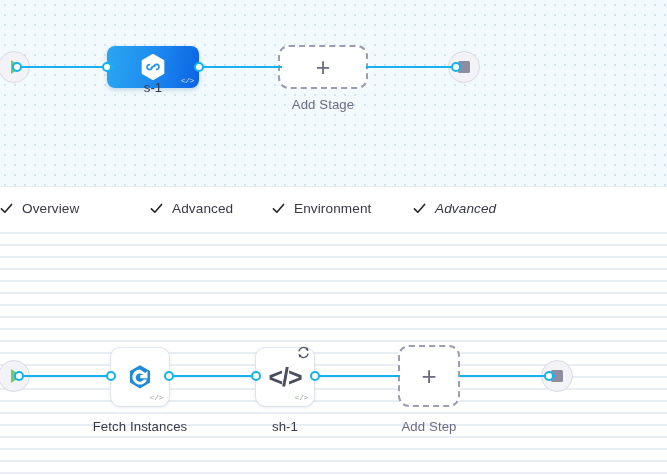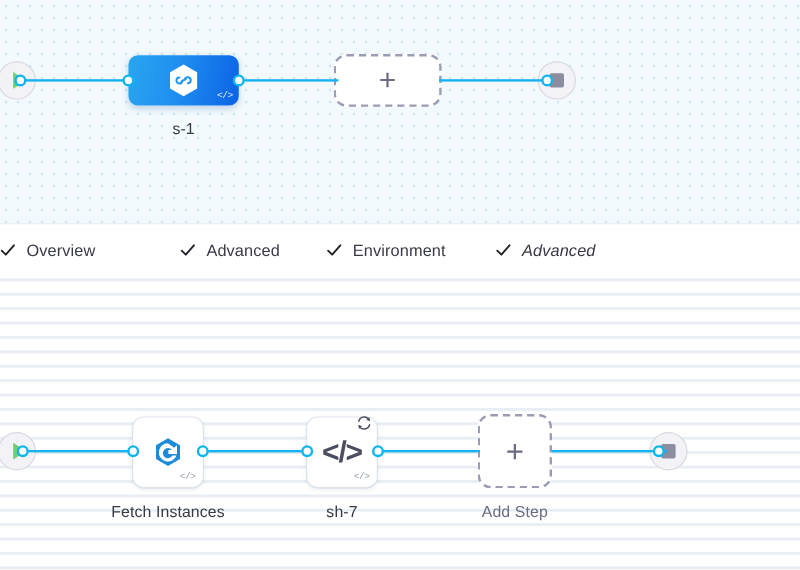--- a/index.html
+++ b/index.html
@@ -257,25 +257,26 @@
         <g fill="none" stroke="#2196f3" stroke-width="1.7" stroke-linecap="round">
           <path d="M9.4 11.6 a2.5 2.5 0 1 0 2.6 3.1"></path>
           <path d="M16.6 16.4 a2.5 2.5 0 1 0 -2.6 -3.1"></path>
           <path d="M11.3 14.9 C12.1 13.4 13.9 13.3 14.8 13.1"></path>
         </g>
       </svg>
       <span class="code-badge">&lt;/&gt;</span>
     </div>
     <div class="abs port" style="left:102px; top:62px;"></div>
     <div class="abs port" style="left:194px; top:62px;"></div>
-    <div class="node-label" style="left:107px; top:100px; width:92px;">s-1</div>
+    <div class="node-label" style="left:107px; top:80px; width:92px;">s-1</div>
 
     <div class="add-box add-stage-box" style="left:278px; top:45px;">
       <span class="plus-glyph">+</span>
     </div>
+    <div class="node-label muted" style="left:278px; top:97px; width:90px;">Add Stage</div>
 
     <div class="abs terminal" style="left:448px; top:51px;">
       <span class="stop-sq"></span>
     </div>
     <div class="abs port" style="left:451px; top:62px;"></div>
   </div>
 
   <div class="tabbar">
     <div class="tab" style="margin-left:0px; width:146px; justify-content:flex-start; padding-left:0px;">
       <span class="tab-check">
@@ -345,21 +346,21 @@
     <span class="loop-badge" style="left:296px; top:116px;">
       <svg viewBox="0 0 16 16">
         <path d="M3.2 6.4 A5 5 0 0 1 12.6 5.6" fill="none" stroke="currentColor" stroke-width="1.3" stroke-linecap="round"></path>
         <path d="M12.8 9.6 A5 5 0 0 1 3.4 10.4" fill="none" stroke="currentColor" stroke-width="1.3" stroke-linecap="round"></path>
         <path d="M12.6 2.6 L13.0 5.9 L9.9 5.4 Z" fill="currentColor"></path>
         <path d="M3.4 13.4 L3.0 10.1 L6.1 10.6 Z" fill="currentColor"></path>
       </svg>
     </span>
     <div class="abs port" style="left:251px; top:142px;"></div>
     <div class="abs port" style="left:310px; top:142px;"></div>
-    <div class="node-label" style="left:235px; top:190px; width:100px;">sh-7</div>
+    <div class="node-label" style="left:235px; top:190px; width:100px;">sh-1</div>
 
     <div class="add-box add-step-box" style="left:398px; top:116px;">
       <span class="plus-glyph">+</span>
     </div>
     <div class="node-label muted" style="left:379px; top:190px; width:100px;">Add Step</div>
 
     <div class="abs terminal" style="left:541px; top:131px;">
       <span class="stop-sq"></span>
     </div>
     <div class="abs port" style="left:544px; top:142px;"></div>

